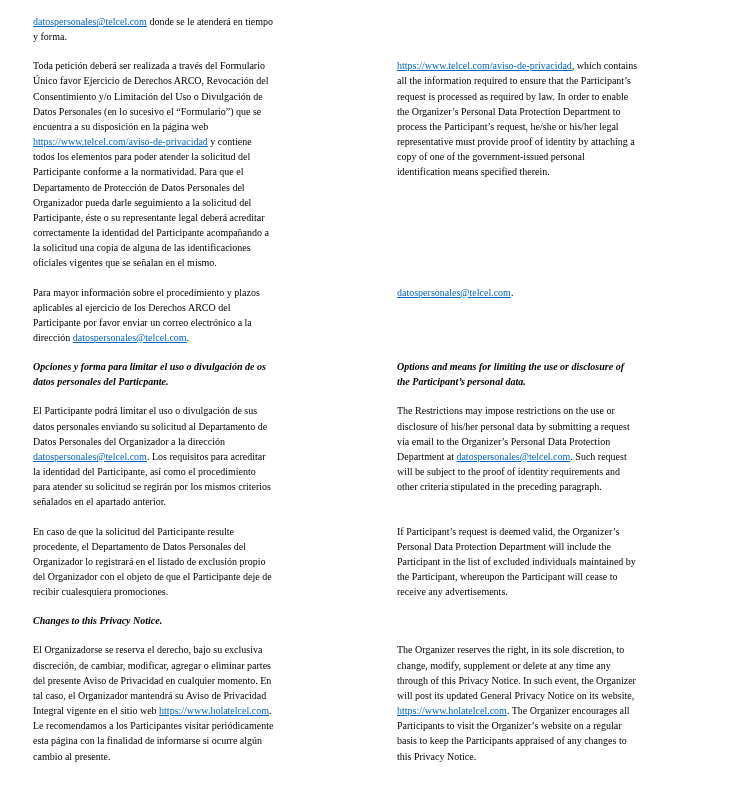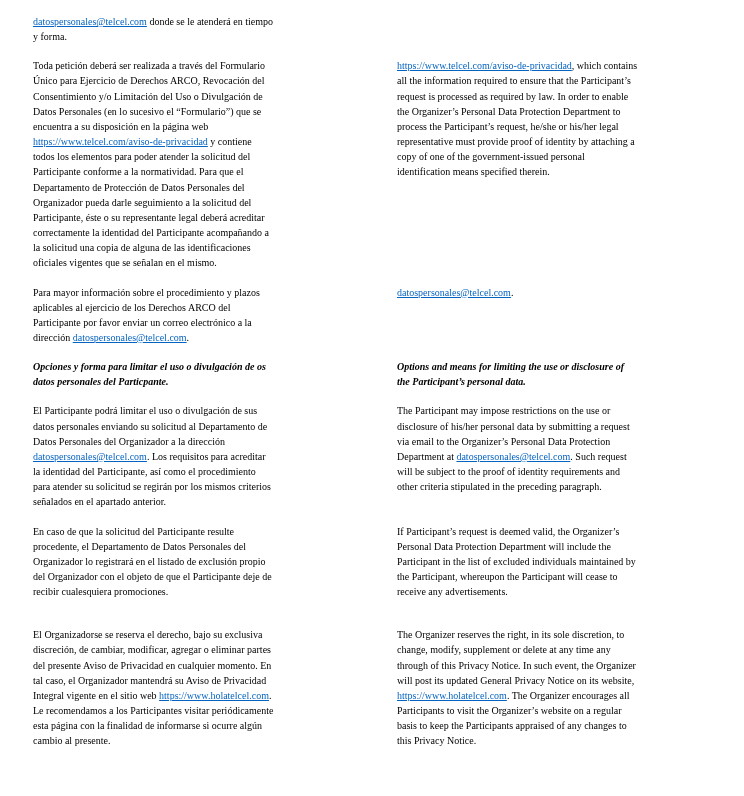--- a/index.html
+++ b/index.html
@@ -47,21 +47,21 @@
 <div class="page">
 
   <div class="row">
     <p class="cell"><a class="doc-link">datospersonales@telcel.com</a><span> donde se le atenderá en tiempo
 y forma.</span></p>
     <p class="cell"></p>
   </div>
 
   <div class="row">
     <p class="cell"><span>Toda petición deberá ser realizada a través del Formulario
-Único para Ejercicio de Derechos ARCO, Revocación del
+Único favor Ejercicio de Derechos ARCO, Revocación del
 Consentimiento y/o Limitación del Uso o Divulgación de
 Datos Personales (en lo sucesivo el “Formulario”) que se
 encuentra a su disposición en la página web
 </span><a class="doc-link">https://www.telcel.com/aviso-de-privacidad</a><span> y contiene
 todos los elementos para poder atender la solicitud del
 Participante conforme a la normatividad. Para que el
 Departamento de Protección de Datos Personales del
 Organizador pueda darle seguimiento a la solicitud del
 Participante, éste o su representante legal deberá acreditar
 correctamente la identidad del Participante acompañando a
@@ -93,21 +93,21 @@
   </div>
 
   <div class="row">
     <p class="cell"><span>El Participante podrá limitar el uso o divulgación de sus
 datos personales enviando su solicitud al Departamento de
 Datos Personales del Organizador a la dirección
 </span><a class="doc-link">datospersonales@telcel.com</a><span>. Los requisitos para acreditar
 la identidad del Participante, así como el procedimiento
 para atender su solicitud se regirán por los mismos criterios
 señalados en el apartado anterior.</span></p>
-    <p class="cell"><span>The Participant may impose restrictions on the use or
+    <p class="cell"><span>The Restrictions may impose restrictions on the use or
 disclosure of his/her personal data by submitting a request
 via email to the Organizer’s Personal Data Protection
 Department at </span><a class="doc-link">datospersonales@telcel.com</a><span>. Such request
 will be subject to the proof of identity requirements and
 other criteria stipulated in the preceding paragraph.</span></p>
   </div>
 
   <div class="row">
     <p class="cell"><span>En caso de que la solicitud del Participante resulte
 procedente, el Departamento de Datos Personales del
@@ -115,20 +115,21 @@
 del Organizador con el objeto de que el Participante deje de
 recibir cualesquiera promociones.</span></p>
     <p class="cell"><span>If Participant’s request is deemed valid, the Organizer’s
 Personal Data Protection Department will include the
 Participant in the list of excluded individuals maintained by
 the Participant, whereupon the Participant will cease to
 receive any advertisements.</span></p>
   </div>
 
   <div class="row">
+    <p class="cell heading"><span>Changes to this Privacy Notice.</span></p>
   </div>
 
   <div class="row">
     <p class="cell"><span>El Organizadorse se reserva el derecho, bajo su exclusiva
 discreción, de cambiar, modificar, agregar o eliminar partes
 del presente Aviso de Privacidad en cualquier momento. En
 tal caso, el Organizador mantendrá su Aviso de Privacidad
 Integral vigente en el sitio web </span><a class="doc-link">https://www.holatelcel.com</a><span>.
 Le recomendamos a los Participantes visitar periódicamente
 esta página con la finalidad de informarse si ocurre algún

